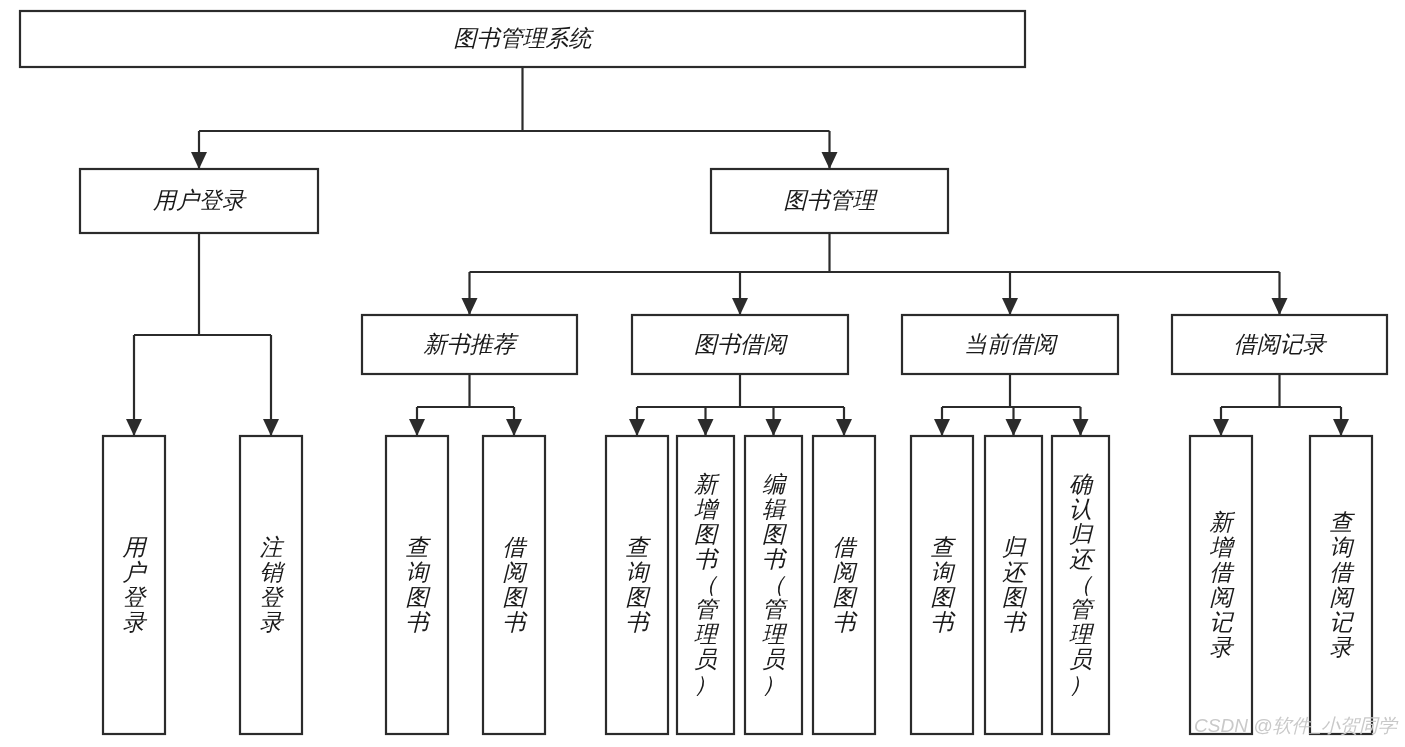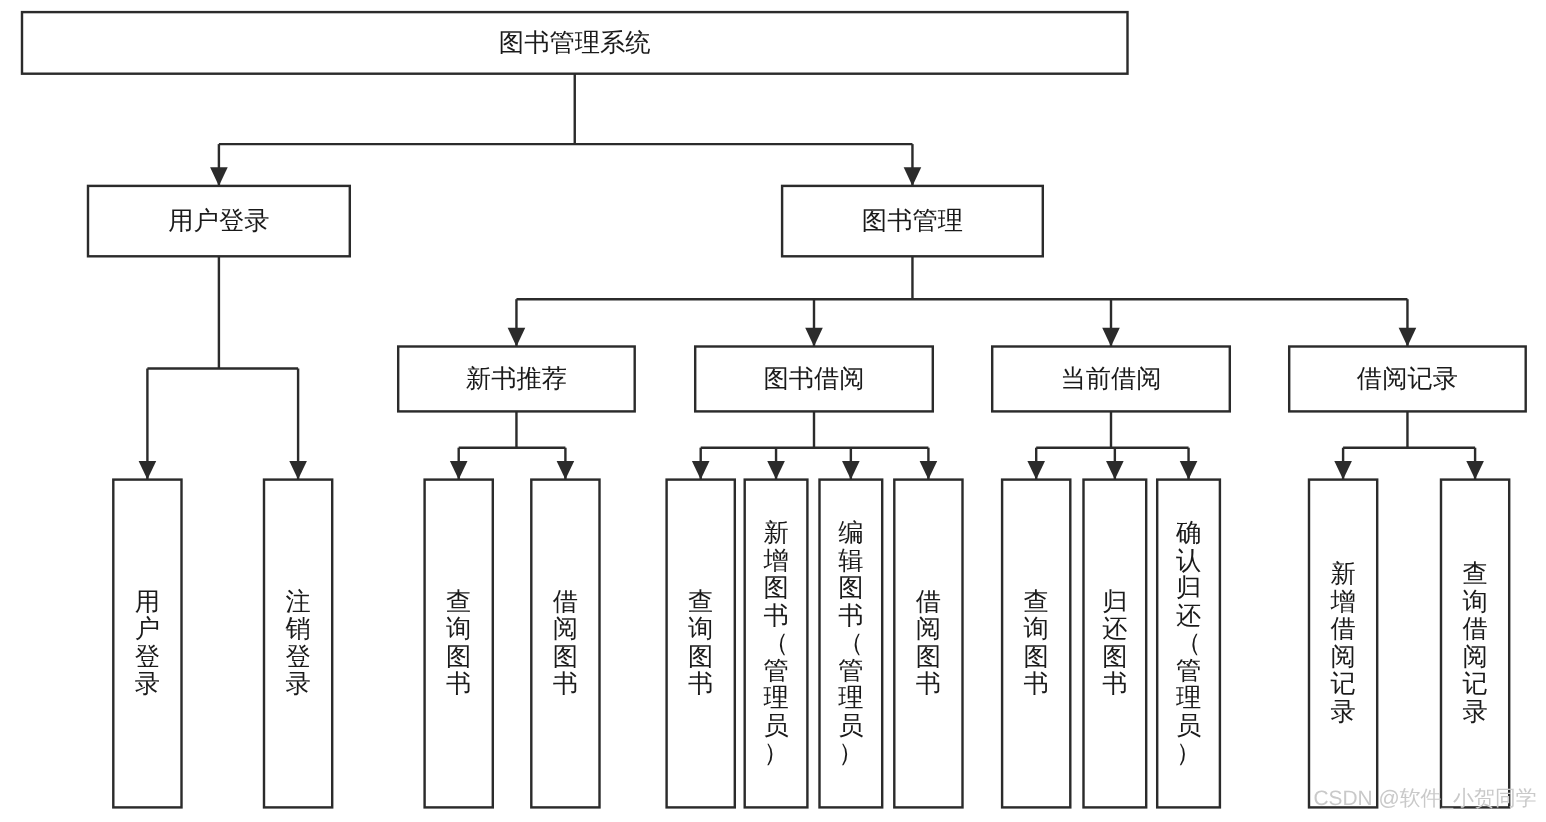--- a/index.html
+++ b/index.html
@@ -13,20 +13,21 @@
     font-family: "Liberation Sans", sans-serif;
     position: relative;
     overflow: hidden;
   }
   #diagram-root {
     position: absolute;
     left: 0;
     top: 0;
     width: 1405px;
     height: 747px;
+    font-style: italic;
   }
   svg {
     display: block;
   }
   .node-rect {
     fill: #ffffff;
     stroke: #2b2b2b;
     stroke-width: 2.2;
   }
   .node-label {

